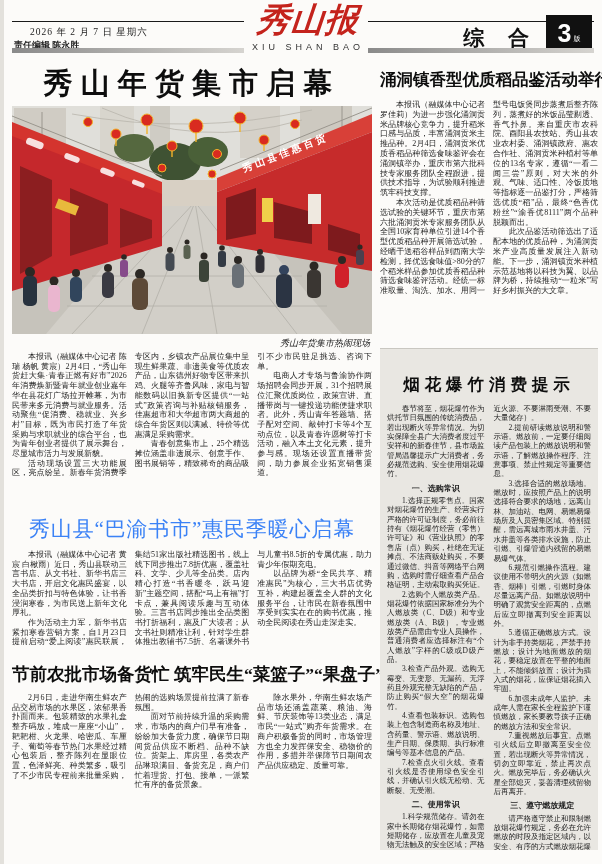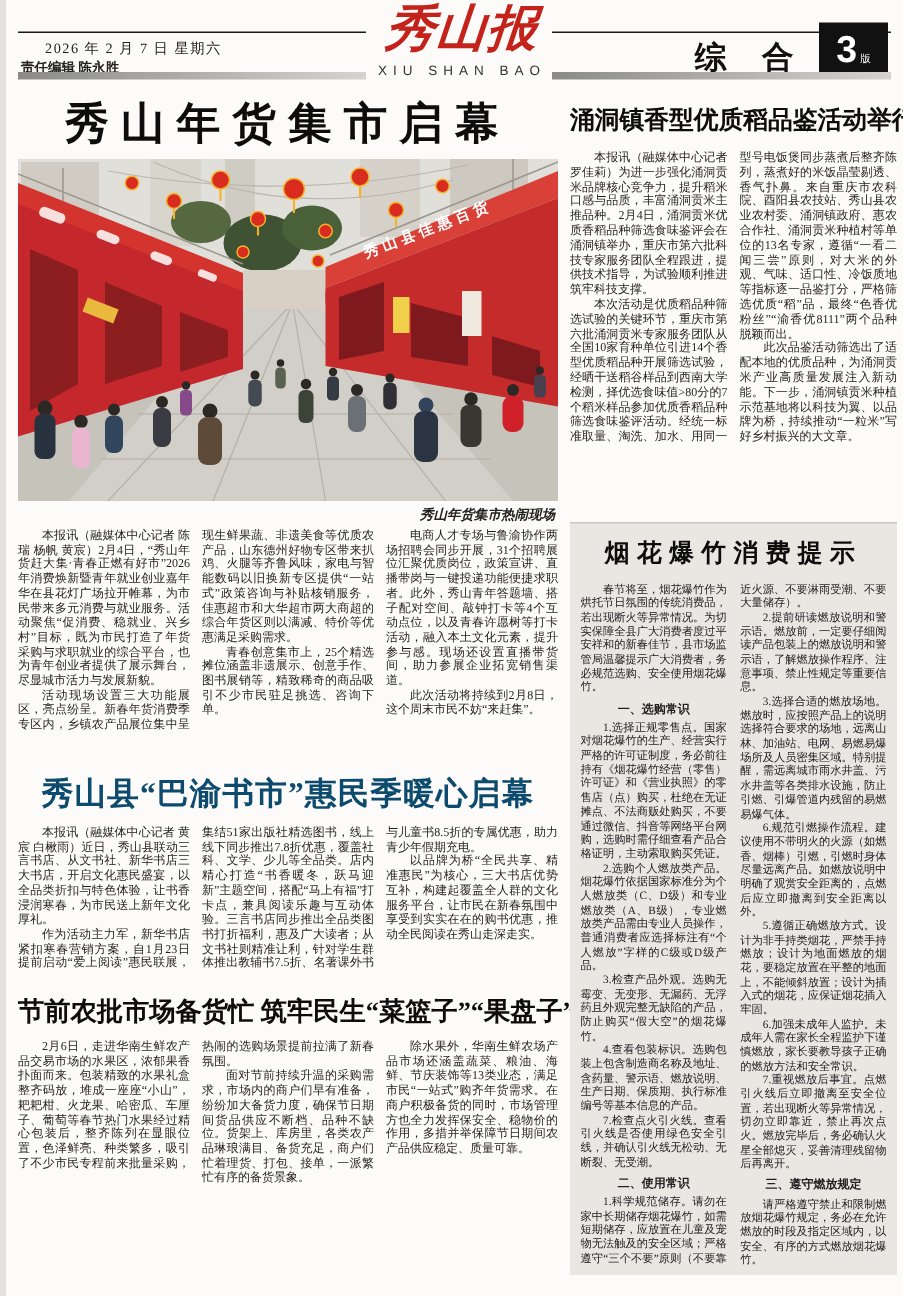--- a/index.html
+++ b/index.html
@@ -33,41 +33,41 @@
     font-family:"Liberation Sans",sans-serif; }
   .hdr-pagenum { font-size:25px; font-weight:bold; line-height:1; }
   .hdr-pagelabel { font-size:7px; align-self:flex-end; margin:0 0 7px 2px; }
   
   .main { display:flex; gap:8px; }
   .col-left { width:360px; flex:none; }
   .col-right { width:218px; flex:none; display:flex; flex-direction:column; }
   
   .h1 { text-align:center; font-size:29px; font-weight:900; letter-spacing:0.28em;
     line-height:34px; margin:8px 0 6px; color:#0d0d0d; white-space:nowrap; }
-  .h2 { text-align:center; font-size:21px; font-weight:700; letter-spacing:0.04em;
-    line-height:26px; margin:12px 0 8px; color:#0c4a6e; white-space:nowrap; }
+  .h2 { text-align:center; font-size:21px; font-weight:400; letter-spacing:0.04em;
+    line-height:26px; margin:12px 0 8px; color:#3b82f6; white-space:nowrap; }
   .h3 { text-align:center; font-size:17.5px; font-weight:900; letter-spacing:0;
     line-height:24px; margin:10px 0 7px; color:#0d0d0d; white-space:nowrap; }
   .hr-right { text-align:center; font-size:16.5px; font-weight:900; line-height:22px;
     margin:11px 0 9px; color:#0d0d0d; white-space:nowrap; }
   
   .art { text-align:justify; color:#1f1f1f; overflow:hidden; }
   .art p { margin:0; text-indent:2em; text-align:justify; }
   .cols3 { column-count:3; column-gap:8px; font-size:8px; line-height:9.7px; }
   .cols2 { column-count:2; column-gap:8px; font-size:8px; line-height:9.8px; }
   .art-market { height:152px; margin-bottom:2px; }
   .art-book { height:102px; }
   .art-wholesale { height:128px; }
   .art-rice { height:242px; }
-  .caption { text-align:right; font-size:9px; font-style:italic; font-weight:bold;
+  .caption { text-align:right; font-size:9px; font-style:italic; font-weight:normal;
     color:#222; margin:3px 2px 2px 0; }
   .photo-wrap { width:360px; height:228px; overflow:hidden; background:#d8d6d0; }
   
   .fx-box { margin-top:6px; background:#e9e7e2; border-top:1px solid #c9c7c1;
-    padding:7px 7px 5px; height:502px; overflow:hidden; }
+    padding:23px 7px 5px; height:502px; overflow:hidden; }
   .fx-title { text-align:center; font-size:16.5px; font-weight:900; letter-spacing:0.3em;
     color:#0d0d0d; margin:2px 0 8px; white-space:nowrap; }
   .fx-cols { column-count:2; column-gap:9px; font-size:7.5px; line-height:9.35px;
     text-align:justify; color:#222; height:462px; overflow:hidden; }
   .fx-cols p { margin:0; text-indent:2em; }
   .fx-heading { text-align:center; font-weight:bold; font-size:8px; text-indent:0 !important;
     margin:5px 0 3px !important; font-family:"Liberation Sans",sans-serif; }
 </style>
 </head>
 <body>
@@ -256,21 +256,20 @@
         </svg>
       </div>
 
       <div class="caption">秀山年货集市热闹现场</div>
 
       <div class="art cols3 art-market">
           <p>本报讯（融媒体中心记者 陈瑞 杨帆 黄宸）2月4日，“秀山年货赶大集·青春正燃有好市”2026年消费焕新暨青年就业创业嘉年华在县花灯广场拉开帷幕，为市民带来多元消费与就业服务。活动聚焦“促消费、稳就业、兴乡村”目标，既为市民打造了年货采购与求职就业的综合平台，也为青年创业者提供了展示舞台，尽显城市活力与发展新貌。</p>
           <p>活动现场设置三大功能展区，亮点纷呈。新春年货消费季专区内，乡镇农产品展位集中呈现生鲜果蔬、非遗美食等优质农产品，山东德州好物专区带来扒鸡、火腿等齐鲁风味，家电与智能数码以旧换新专区提供“一站式”政策咨询与补贴核销服务，佳惠超市和大华超市两大商超的综合年货区则以满减、特价等优惠满足采购需求。</p>
           <p>青春创意集市上，25个精选摊位涵盖非遗展示、创意手作、图书展销等，精致稀奇的商品吸引不少市民驻足挑选、咨询下单。</p>
           <p>电商人才专场与鲁渝协作两场招聘会同步开展，31个招聘展位汇聚优质岗位，政策宣讲、直播带岗与一键投递功能便捷求职者。此外，秀山青年答题墙、搭子配对空间、敲钟打卡等4个互动点位，以及青春许愿树等打卡活动，融入本土文化元素，提升参与感。现场还设置直播带货间，助力参展企业拓宽销售渠道。</p>
-          <p>此次活动将持续到2月8日，这个周末市民不妨“来赶集”。</p>
         </div>
 
       <div class="h2">秀山县“巴渝书市”惠民季暖心启幕</div>
       <div class="art cols3 art-book">
           <p>本报讯（融媒体中心记者 黄宸 白楸雨）近日，秀山县联动三言书店、从文书社、新华书店三大书店，开启文化惠民盛宴，以全品类折扣与特色体验，让书香浸润寒春，为市民送上新年文化厚礼。</p>
           <p>作为活动主力军，新华书店紧扣寒春营销方案，自1月23日提前启动“爱上阅读”惠民联展，集结51家出版社精选图书，线上线下同步推出7.8折优惠，覆盖社科、文学、少儿等全品类。店内精心打造“书香暖冬，跃马迎新”主题空间，搭配“马上有福”打卡点，兼具阅读乐趣与互动体验。三言书店同步推出全品类图书打折福利，惠及广大读者；从文书社则精准让利，针对学生群体推出教辅书7.5折、名著课外书与儿童书8.5折的专属优惠，助力青少年假期充电。</p>
           <p>以品牌为桥“全民共享、精准惠民”为核心，三大书店优势互补，构建起覆盖全人群的文化服务平台，让市民在新春氛围中享受到实实在在的购书优惠，推动全民阅读在秀山走深走实。</p>
         </div>
 
       <div class="h3">节前农批市场备货忙 筑牢民生“菜篮子”“果盘子”</div>

